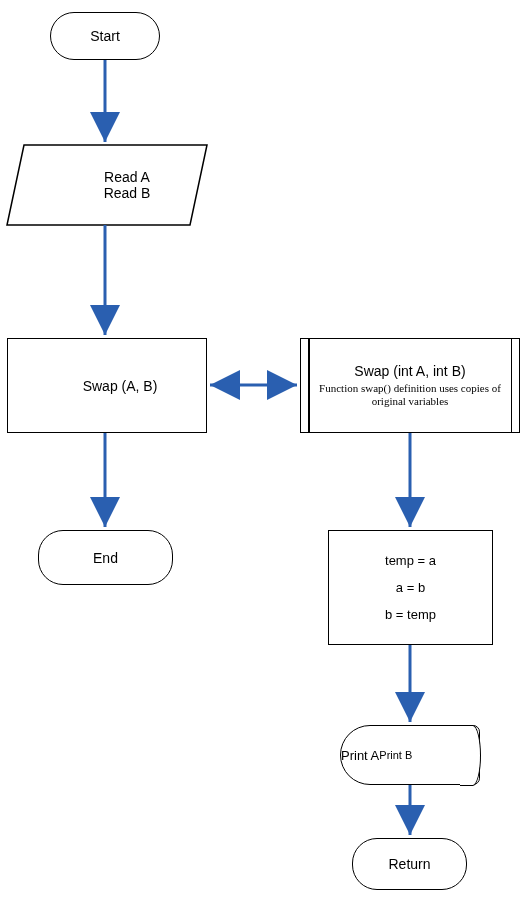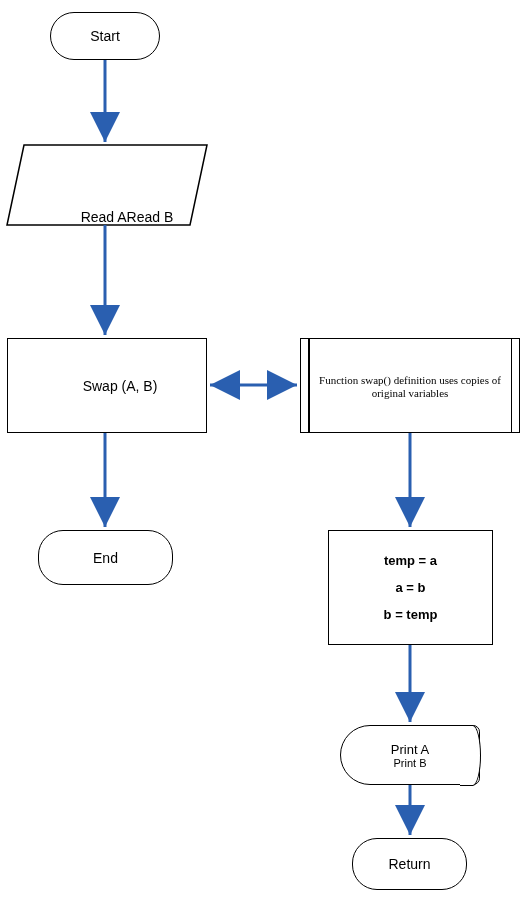--- a/index.html
+++ b/index.html
@@ -45,72 +45,72 @@
     bottom: 0;
     width: 1.5px;
     background: #000;
   }
   .predefined::before { left: 7px; }
   .predefined::after { right: 7px; }
   
   .io-shape {
     position: absolute;
     display: flex;
-    flex-direction: row;
-    align-items: flex-end;
+    flex-direction: column;
+    align-items: center;
     justify-content: center;
     padding-left: 40px;
   }
   
   .display-shape {
     position: absolute;
     border: 1.5px solid #000;
     background: #fff;
     display: flex;
-    flex-direction: column;
+    flex-direction: row;
     align-items: center;
-    justify-content: center;
     border-radius: 35px 8px 8px 35px;
   }
   .display-shape::after {
     content: '';
     position: absolute;
     right: -1.5px;
     top: -1.5px;
     bottom: -1.5px;
     width: 20px;
     border: 1.5px solid #000;
     border-left: none;
     border-radius: 0 40% 40% 0 / 0 50% 50% 0;
     background: #fff;
   }
   
   .bold { font-weight: normal; font-size: 14px; }
   .sub { font-family: Georgia, serif; font-size: 11px; margin-top: 3px; line-height: 1.2; }
-  .line { font-weight: bold; font-size: 13px; margin: 6px 0; }
+  .line { font-weight: normal; font-size: 13px; margin: 6px 0; }
   
   svg.arrows { position: absolute; top: 0; left: 0; width: 529px; height: 897px; pointer-events: none; }
 </style>
 </head>
 <body>
 
 <div class="terminator" style="left:50px; top:12px; width:110px; height:48px;">
   <span class="bold">Start</span>
 </div>
 
 <div class="io-shape" style="left:7px; top:145px; width:200px; height:80px;">
   <span class="bold">Read A</span>
   <span class="bold">Read B</span>
 </div>
 
 <div class="process" style="left:7px; top:338px; width:200px; height:95px;padding-left:31px;">
   <span class="bold">Swap (A, B)</span>
 </div>
 
 <div class="predefined" style="left:300px; top:338px; width:220px; height:95px;">
+  <span class="bold">Swap (int A, int B)</span>
   <span class="sub">Function swap() definition uses copies of original variables</span>
 </div>
 
 <div class="terminator" style="left:38px; top:530px; width:135px; height:55px;">
   <span class="bold">End</span>
 </div>
 
 <div class="process" style="left:328px; top:530px; width:165px; height:115px;">
   <span class="line">temp = a</span>
   <span class="line">a = b</span>

